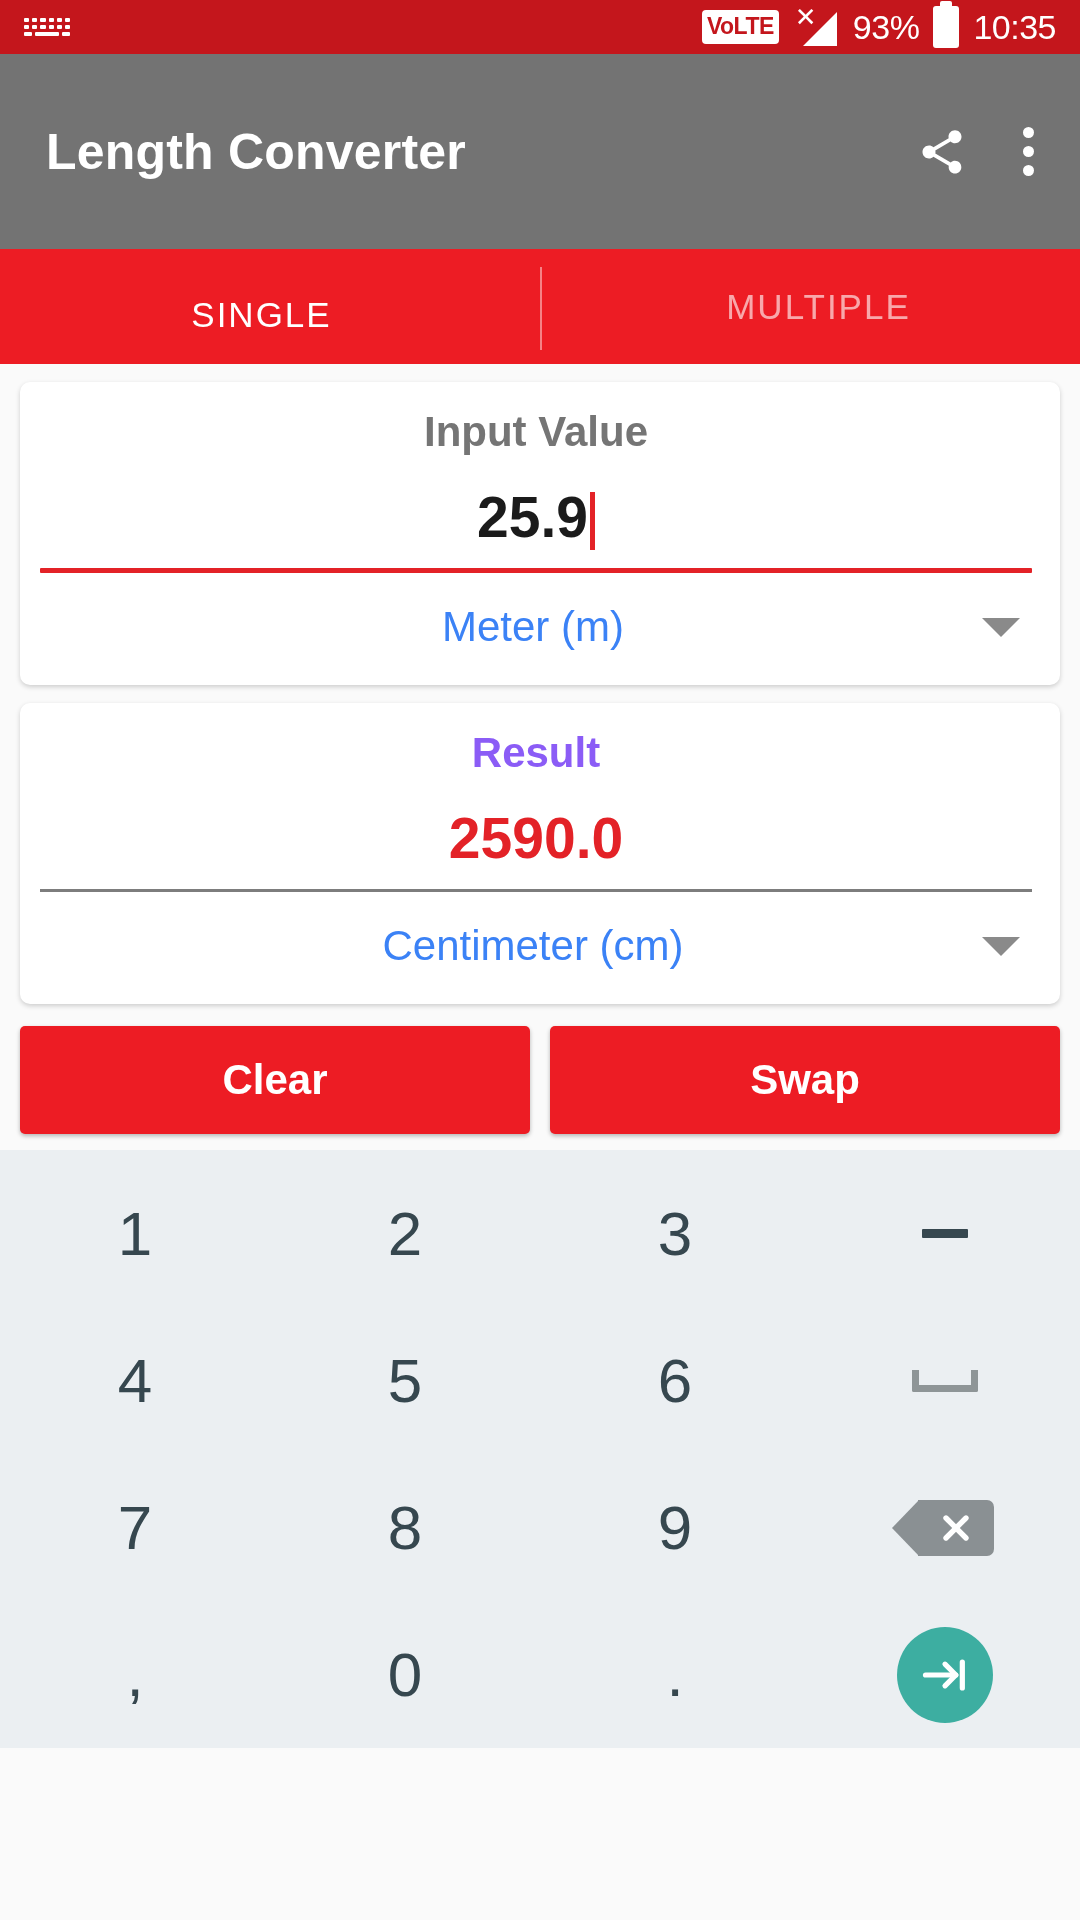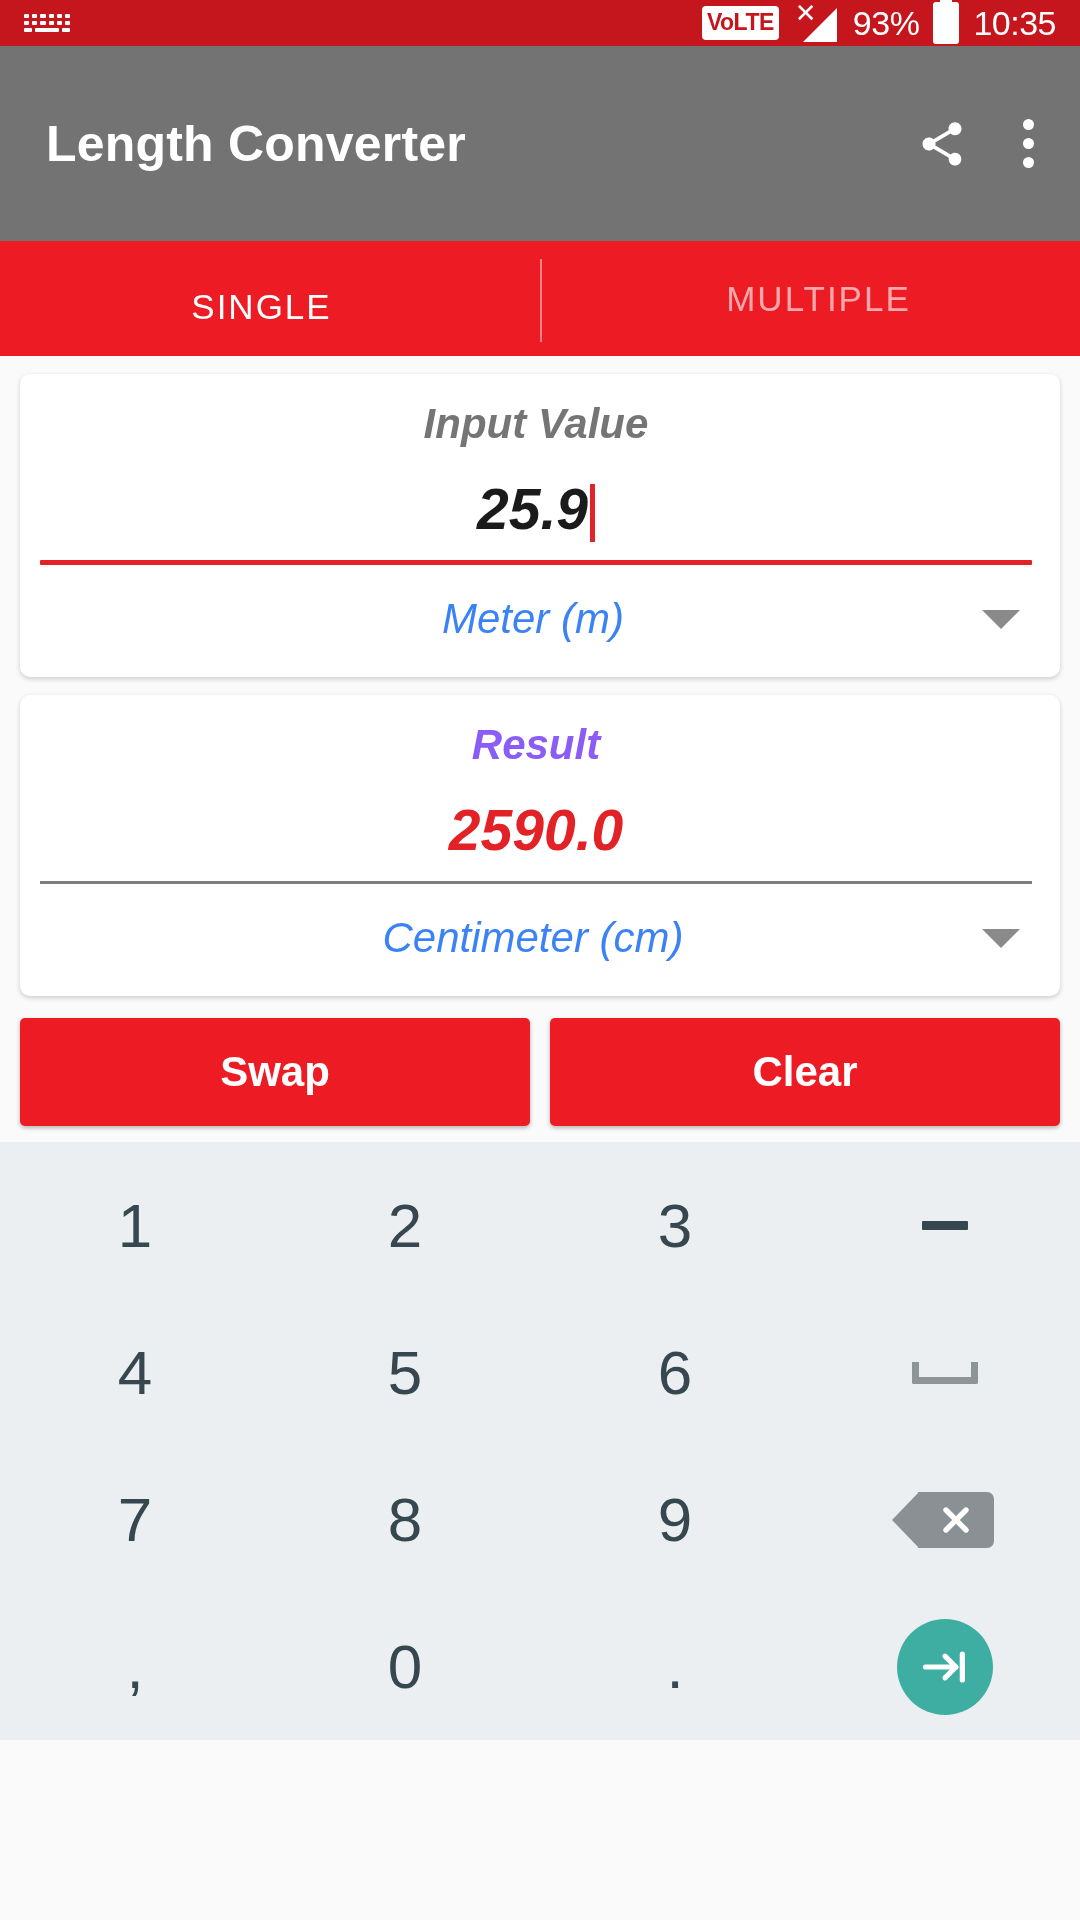--- a/index.html
+++ b/index.html
@@ -6,21 +6,21 @@
   html, body {
     width: 1080px;
     height: 1920px;
     overflow: hidden;
     font-family: "Liberation Sans", sans-serif;
     background: #FAFAFA;
   }
 
   
   .status-bar {
-    height: 46px;
+    height: 54px;
     background: #C4161C;
     display: flex;
     align-items: center;
     padding: 0 24px;
     color: #FFFFFF;
   }
   .status-left { display: flex; align-items: center; }
   .kbd-icon { width: 46px; height: 26px; position: relative; }
   .kbd-icon .kbd-row {
     position: absolute; left: 0; width: 46px; display: flex; gap: 3px;
@@ -130,21 +130,20 @@
 
   
   .content { background: #FAFAFA; padding: 0 20px; }
 
   .card {
     background: #FFFFFF;
     border-radius: 10px;
     box-shadow: 0 2px 5px rgba(0,0,0,0.18);
     margin-top: 18px;
     padding: 26px 28px 22px 20px;
-    font-style: italic;
   }
 
   .field-label {
     text-align: center;
     font-size: 42px;
     font-weight: bold;
     color: #757575;
     margin-bottom: 28px;
   }
   .field-label.result {
@@ -360,22 +359,22 @@
       <span class="value-text result-value">2590.0</span>
     </div>
     <div class="underline-gray"></div>
     <div class="select-row">
       <span class="select-value">Centimeter (cm)</span>
       <span class="caret-down"></span>
     </div>
   </div>
 
   <div class="action-row">
+    <button class="action-btn">Clear</button>
     <button class="action-btn">Swap</button>
-    <button class="action-btn">Clear</button>
   </div>
 
 </div>
 
 <div class="keyboard">
 
   <div class="kb-row">
     <div class="kb-key">1</div>
     <div class="kb-key">2</div>
     <div class="kb-key">3</div>

